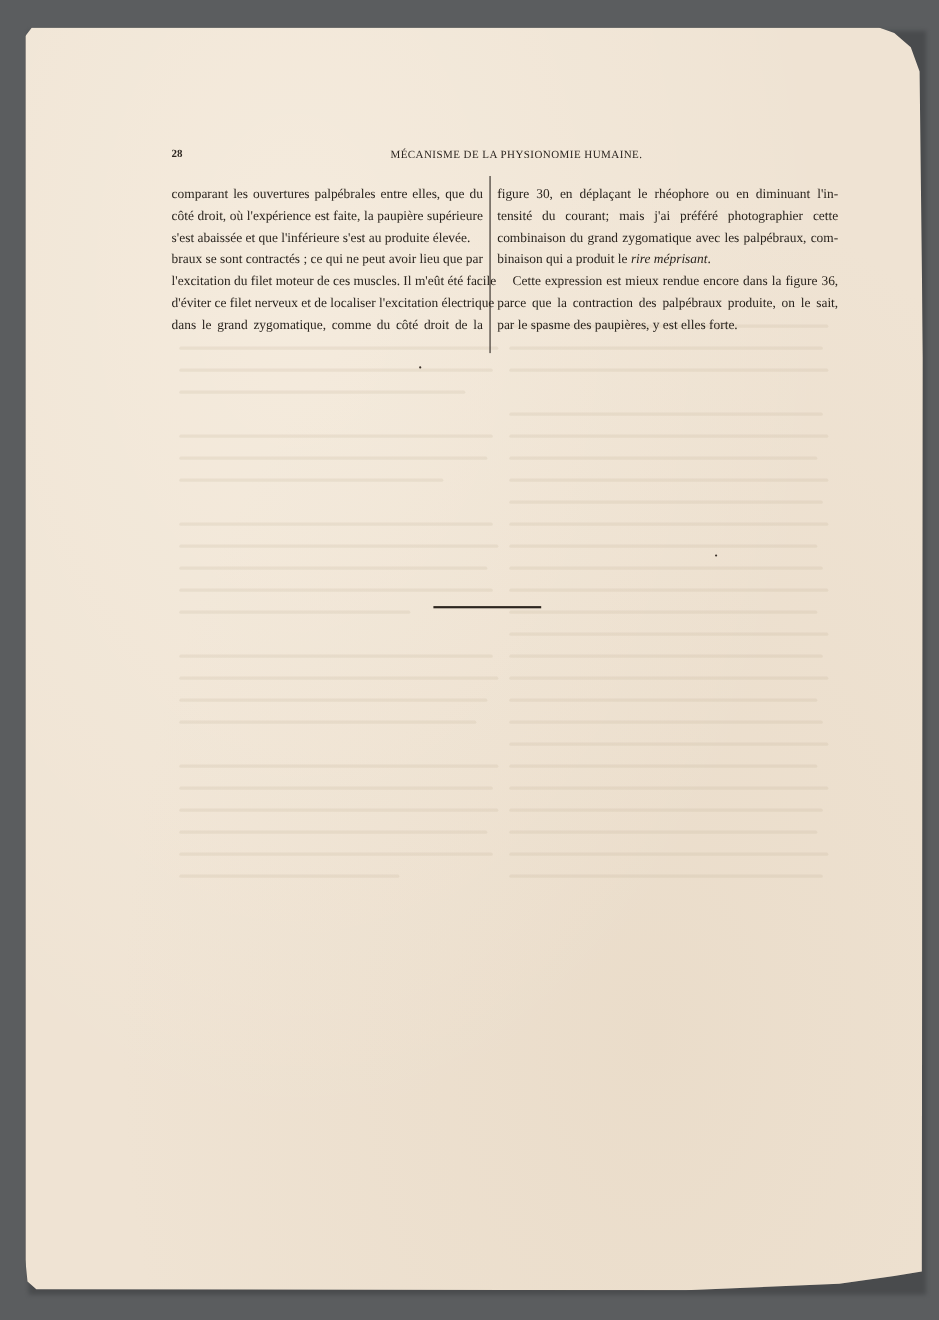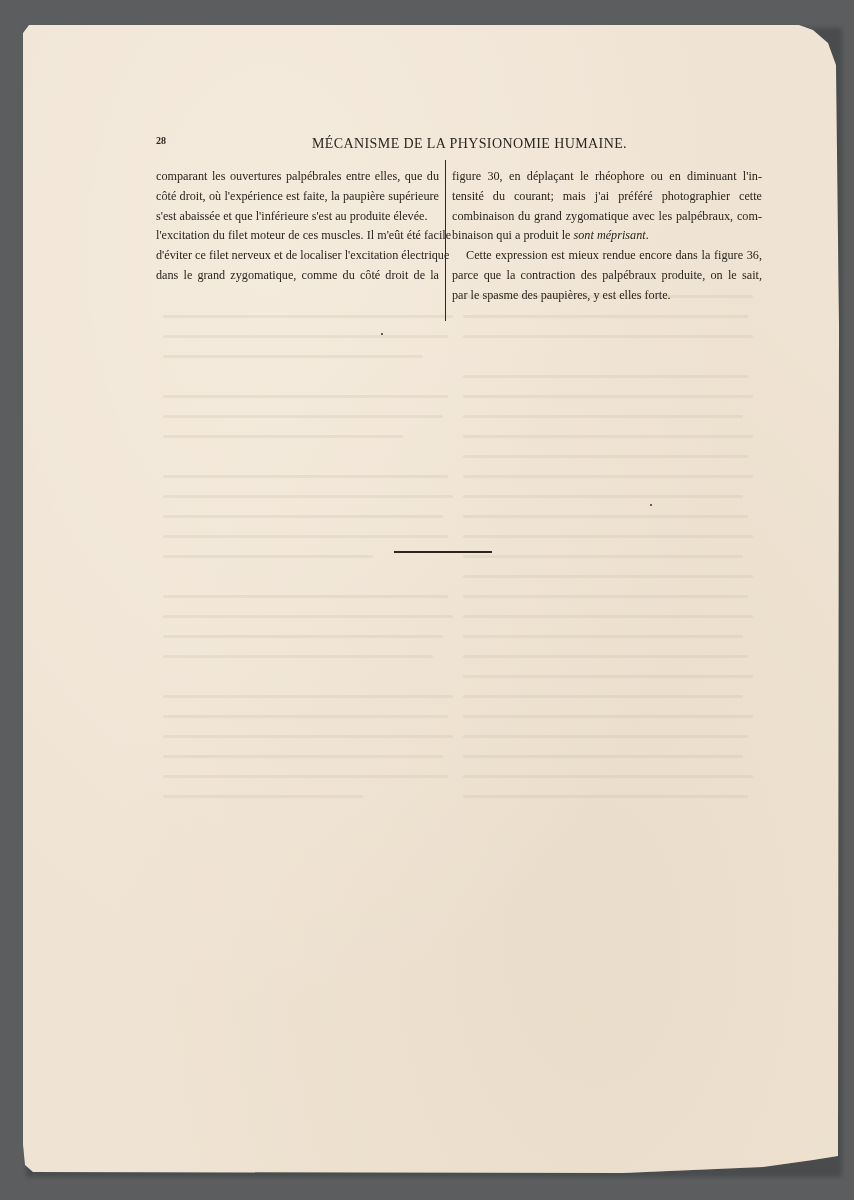--- a/index.html
+++ b/index.html
@@ -69,21 +69,21 @@
       top: 0;
       font-size: 10px;
       font-weight: bold;
     }
     .running-title {
       position: absolute;
       left: 0;
       right: 0;
       top: 1px;
       text-align: center;
-      font-size: 14px;
+      font-size: 10px;
       letter-spacing: 0.4px;
     }
     .column {
       position: absolute;
       top: 130px;
       font-family: Liberation Serif, serif;
       font-size: 12.2px;
       line-height: 19.8px;
       color: #2a241e;
       text-align: justify;
@@ -183,32 +183,33 @@
 
   <div class="running-head">
     <span class="page-number">28</span>
     <span class="running-title">MÉCANISME DE LA PHYSIONOMIE HUMAINE.</span>
   </div>
 
   <div class="column col-left">
     <span class="line">comparant les ouvertures palpébrales entre elles, que du</span>
     <span class="line">côté droit, où l'expérience est faite, la paupière supérieure</span>
     <span class="line last">s'est abaissée et que l'inférieure s'est au produite élevée.</span>
+    <span class="line">braux se sont contractés ; ce qui ne peut avoir lieu que par</span>
     <span class="line">l'excitation du filet moteur de ces muscles. Il m'eût été facile</span>
     <span class="line">d'éviter ce filet nerveux et de localiser l'excitation électrique</span>
     <span class="line">dans le grand zygomatique, comme du côté droit de la</span>
   </div>
 
   <div class="column-rule"></div>
 
   <div class="column col-right">
     <span class="line">figure 30, en déplaçant le rhéophore ou en diminuant l'in-</span>
     <span class="line">tensité du courant; mais j'ai préféré photographier cette</span>
     <span class="line">combinaison du grand zygomatique avec les palpébraux, com-</span>
-    <span class="line last"><span>binaison qui a produit le </span><em>sont méprisant</em><span>.</span></span>
+    <span class="line last"><span>binaison qui a produit le </span><em>rire méprisant</em><span>.</span></span>
     <span class="line indent">Cette expression est mieux rendue encore dans la figure 36,</span>
     <span class="line">parce que la contraction des palpébraux produite, on le sait,</span>
     <span class="line last">par le spasme des paupières, y est elles forte.</span>
   </div>
 
   <div class="end-rule"></div>
 
   <div class="speck" style="left:358px; top:308px;"></div>
   <div class="speck" style="left:627px; top:479px;"></div>
 </div>

